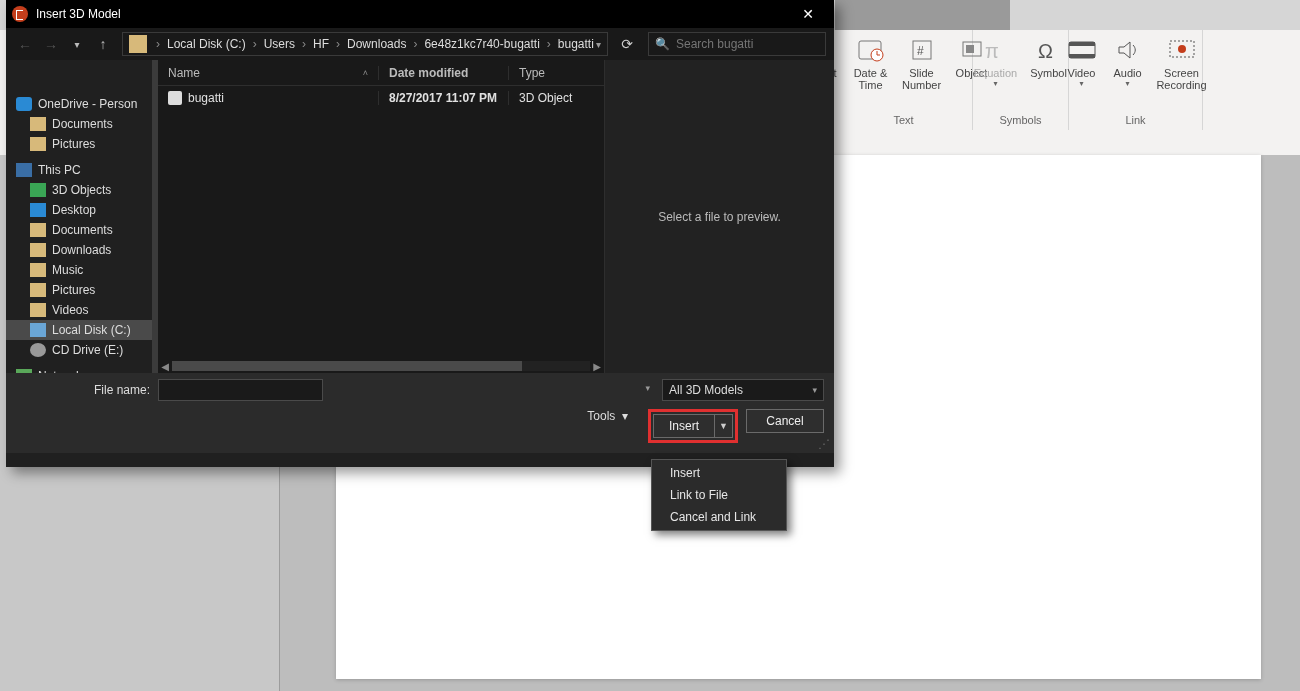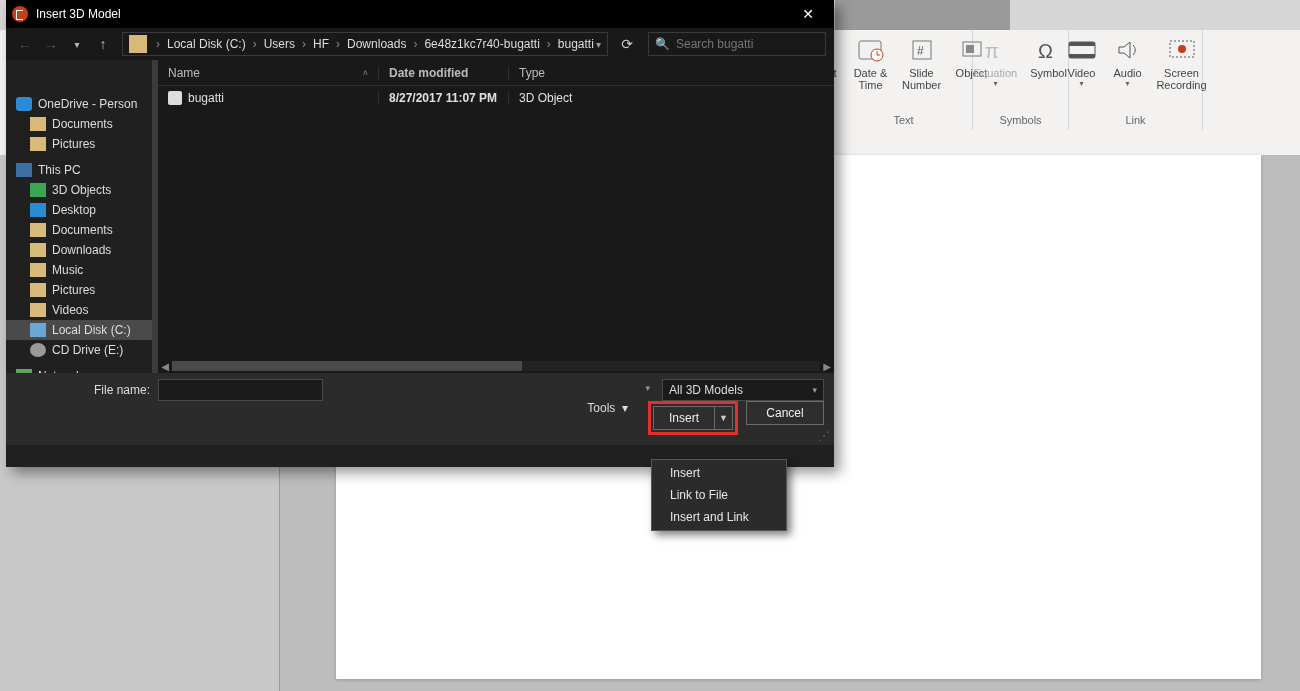--- a/index.html
+++ b/index.html
@@ -76,21 +76,21 @@
   .fl-row .cell{ padding:0 10px; overflow:hidden; text-overflow:ellipsis; white-space:nowrap;}
   .fileico{ width:14px; height:14px; background:#ddd; display:inline-block; margin-right:6px; vertical-align:middle; border-radius:2px;}
   .hscroll { height:14px; background:#191919; position:relative; display:flex; align-items:center;}
   .hs-arrow{ width:14px; height:14px; color:#888; font-size:10px; display:flex; align-items:center; justify-content:center; cursor:pointer;}
   .hs-track{ flex:1; height:10px; background:#222; position:relative;}
   .hs-thumb{ position:absolute; left:0; top:0; height:10px; width:350px; background:#4a4a4a;}
 
   .preview { width:230px; background:#222; display:flex; align-items:center; justify-content:center; font-size:12px; color:#bbb; text-align:center; padding:0 20px; border-left:1px solid #2e2e2e;}
 
   .dlg-bottom { padding: 6px 10px 10px 10px; background:#2b2b2b; position:relative;}
-  .filerow { display:flex; align-items:center; gap:8px; }
+  .filerow { display:flex; align-items:center; gap:8px; margin-bottom:8px;}
   .filerow label{ font-size:12px; color:#ddd; width:134px; text-align:right;}
   .fn-input{ flex:1; height:22px; background:#1a1a1a; border:1px solid #4a4a4a; color:#eee; font-size:12px; padding:0 4px; outline:none;}
   .fn-input-wrap{ flex:1; position:relative;}
   .fn-input-wrap .dd{ position:absolute; right:4px; top:4px; font-size:9px; color:#999; cursor:pointer;}
   .filter { width:162px; height:22px; background:#1a1a1a; border:1px solid #4a4a4a; color:#ddd; font-size:12px; padding:0 6px; display:flex; align-items:center; justify-content:space-between; cursor:pointer;}
   .btnrow{ display:flex; align-items:flex-start; justify-content:flex-end; gap:8px;}
   .tools{ font-size:12px; color:#ddd; margin-right:12px; cursor:pointer;}
   .btn{ height:24px; width:78px; border:1px solid #6a6a6a; background:#2e2e2e; color:#eee; font-size:12px; cursor:pointer; display:flex; align-items:center; justify-content:center;}
   .btn-split{ display:flex; border:3px solid #e03030; padding:2px;}
   .btn-split .main{ height:24px; width:62px; border:1px solid #6a6a6a; background:#2e2e2e; color:#eee; font-size:12px; display:flex; align-items:center; justify-content:center; cursor:pointer;}
@@ -335,20 +335,23 @@
       </div>
       <div class="hscroll">
         <div class="hs-arrow">◀</div>
         <div class="hs-track">
             <div class="hs-thumb"></div>
           </div>
         <div class="hs-arrow">▶</div>
       </div>
     </div>
 
+    <div class="preview">
+      <span>Select a file to preview.</span>
+    </div>
   </div>
 
   <div class="dlg-bottom">
     <div class="filerow">
       <label>File name:</label>
       <div class="fn-input-wrap">
         <input class="fn-input" value="" style="">
         <span class="dd">▾</span>
       </div>
       <div class="filter">
@@ -364,14 +367,14 @@
       </div>
       <div class="btn">Cancel</div>
     </div>
     <div class="resize-grip">⋰</div>
   </div>
 </div>
 
 <div class="dropmenu">
   <div class="mi">Insert</div>
   <div class="mi">Link to File</div>
-  <div class="mi">Insert and Link</div>
+  <div class="mi">Cancel and Link</div>
 </div>
 
 </body></html>

